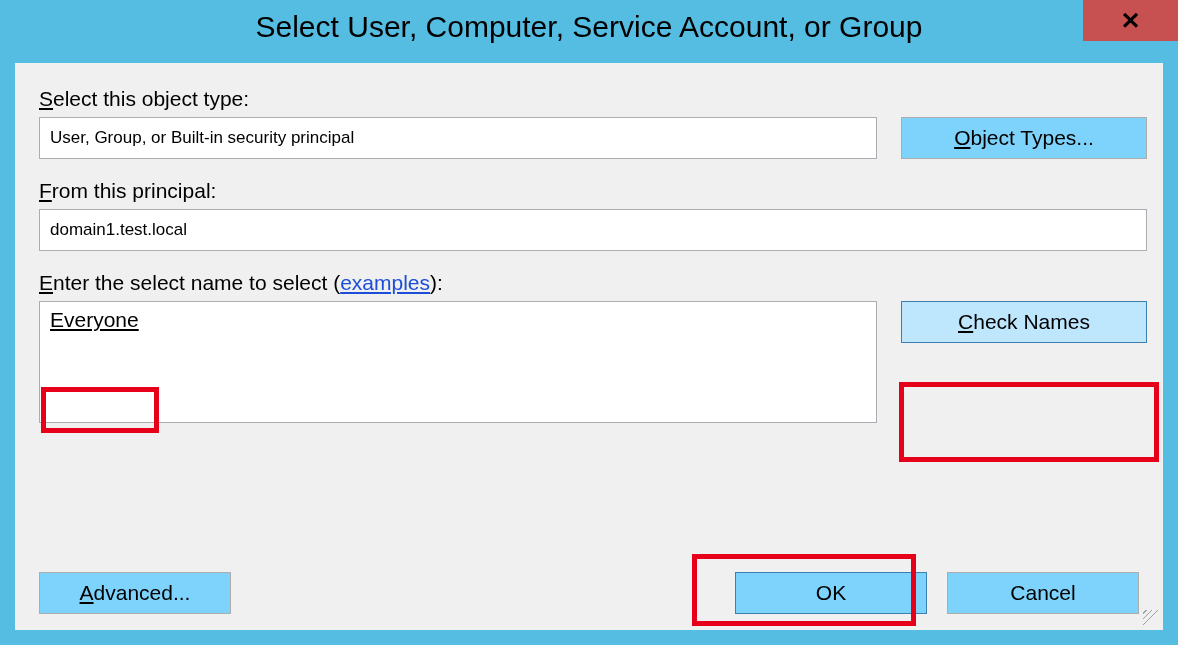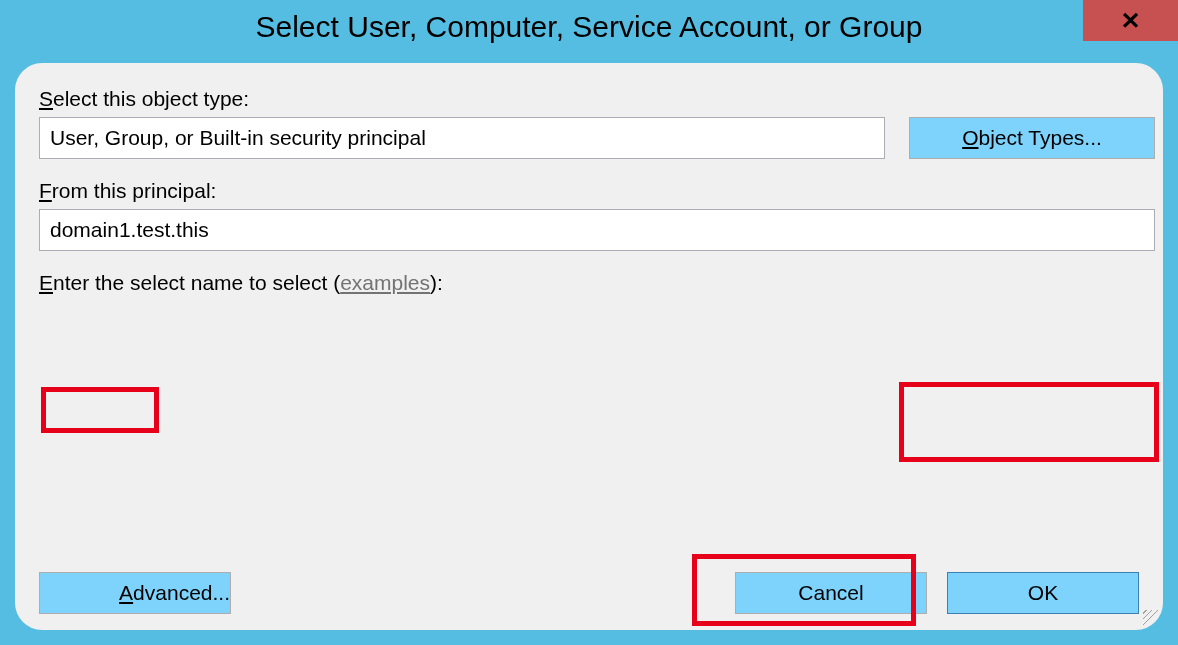--- a/index.html
+++ b/index.html
@@ -49,22 +49,21 @@
       color: #000;
       cursor: pointer;
     }
     .client {
       position: absolute;
       top: 63px;
       left: 15px;
       right: 15px;
       bottom: 15px;
       background: #F0F0F0;
-      padding: 24px 8px 0 24px;
-      border-radius: 27px;
+      padding: 24px 16px 0 24px;
     }
     .row {
       display: flex;
       align-items: stretch;
       gap: 24px;
       margin-bottom: 20px;
     }
     .col-main { flex: 1; }
     .col-side { width: 246px; display: flex; }
     .label {
@@ -73,21 +72,21 @@
       margin-bottom: 6px;
       display: block;
     }
     .mnemonic { text-decoration: underline; }
     .textbox {
       width: 100%;
       height: 42px;
       background: #fff;
       border: 1px solid #ABADB3;
       padding: 4px 10px;
-      font-size: 21px;
+      font-size: 17px;
       font-family: inherit;
       color: #000;
       display: flex;
       align-items: center;
     }
     .textarea {
       width: 100%;
       height: 122px;
       background: #fff;
       border: 1px solid #ABADB3;
@@ -111,39 +110,39 @@
       cursor: pointer;
       display: flex;
       align-items: center;
       justify-content: center;
     }
     .btn-highlight {
       background: #BEE6FD;
       border: 1px solid #3C7FB1;
     }
     .link {
-      color: #737373;
+      color: #1d4ed8;
       text-decoration: underline;
       cursor: pointer;
       margin-top: 39px;
     }
     .bottom-row {
       position: absolute;
       bottom: 16px;
       left: 24px;
       right: 24px;
       display: flex;
       align-items: center;
       justify-content: space-between;
     }
     .bottom-right {
       display: flex;
       gap: 20px;
     }
-    .btn-adv { width: 192px; justify-content: flex-end; }
+    .btn-adv { width: 192px; }
     .btn-ok, .btn-cancel { width: 192px; height: 42px; }
     .btn-ok { border: 1px solid #3C7FB1; }
     .red-box {
       position: absolute;
       border: 5px solid #E6001A;
       pointer-events: none;
     }
     .rb-everyone { top: 387px; left: 41px; width: 118px; height: 46px; }
     .rb-check { top: 382px; left: 899px; width: 260px; height: 80px; }
     .rb-ok { top: 554px; left: 692px; width: 224px; height: 72px; }
@@ -186,36 +185,48 @@
         </button>
       </div>
     </div>
 
     <label class="label">
       <span class="mnemonic">F</span><span>rom this principal:</span>
     </label>
     <div class="row">
       <div class="col-main">
         <div class="textbox">
-          <span>domain1.test.this</span>
+          <span>domain1.test.local</span>
         </div>
       </div>
     </div>
 
     <label class="label">
       <span class="mnemonic">E</span><span>nter the select name to select (</span><span class="link">examples</span><span>):</span>
     </label>
+    <div class="row" style="align-items:flex-start;">
+      <div class="col-main">
+        <div class="textarea">
+          <span class="resolved-name">Everyone</span>
+        </div>
+      </div>
+      <div class="col-side">
+        <button class="btn btn-highlight">
+          <span><span class="mnemonic">C</span><span>heck Names</span></span>
+        </button>
+      </div>
+    </div>
 
     <div class="bottom-row">
       <button class="btn btn-adv">
         <span><span class="mnemonic">A</span><span>dvanced...</span></span>
       </button>
       <div class="bottom-right">
+        <button class="btn btn-ok">OK</button>
         <button class="btn btn-cancel">Cancel</button>
-        <button class="btn btn-ok">OK</button>
       </div>
     </div>
 
     <div class="resize-grip"></div>
   </div>
 
   <div class="red-box rb-everyone"></div>
   <div class="red-box rb-check"></div>
   <div class="red-box rb-ok"></div>
 

